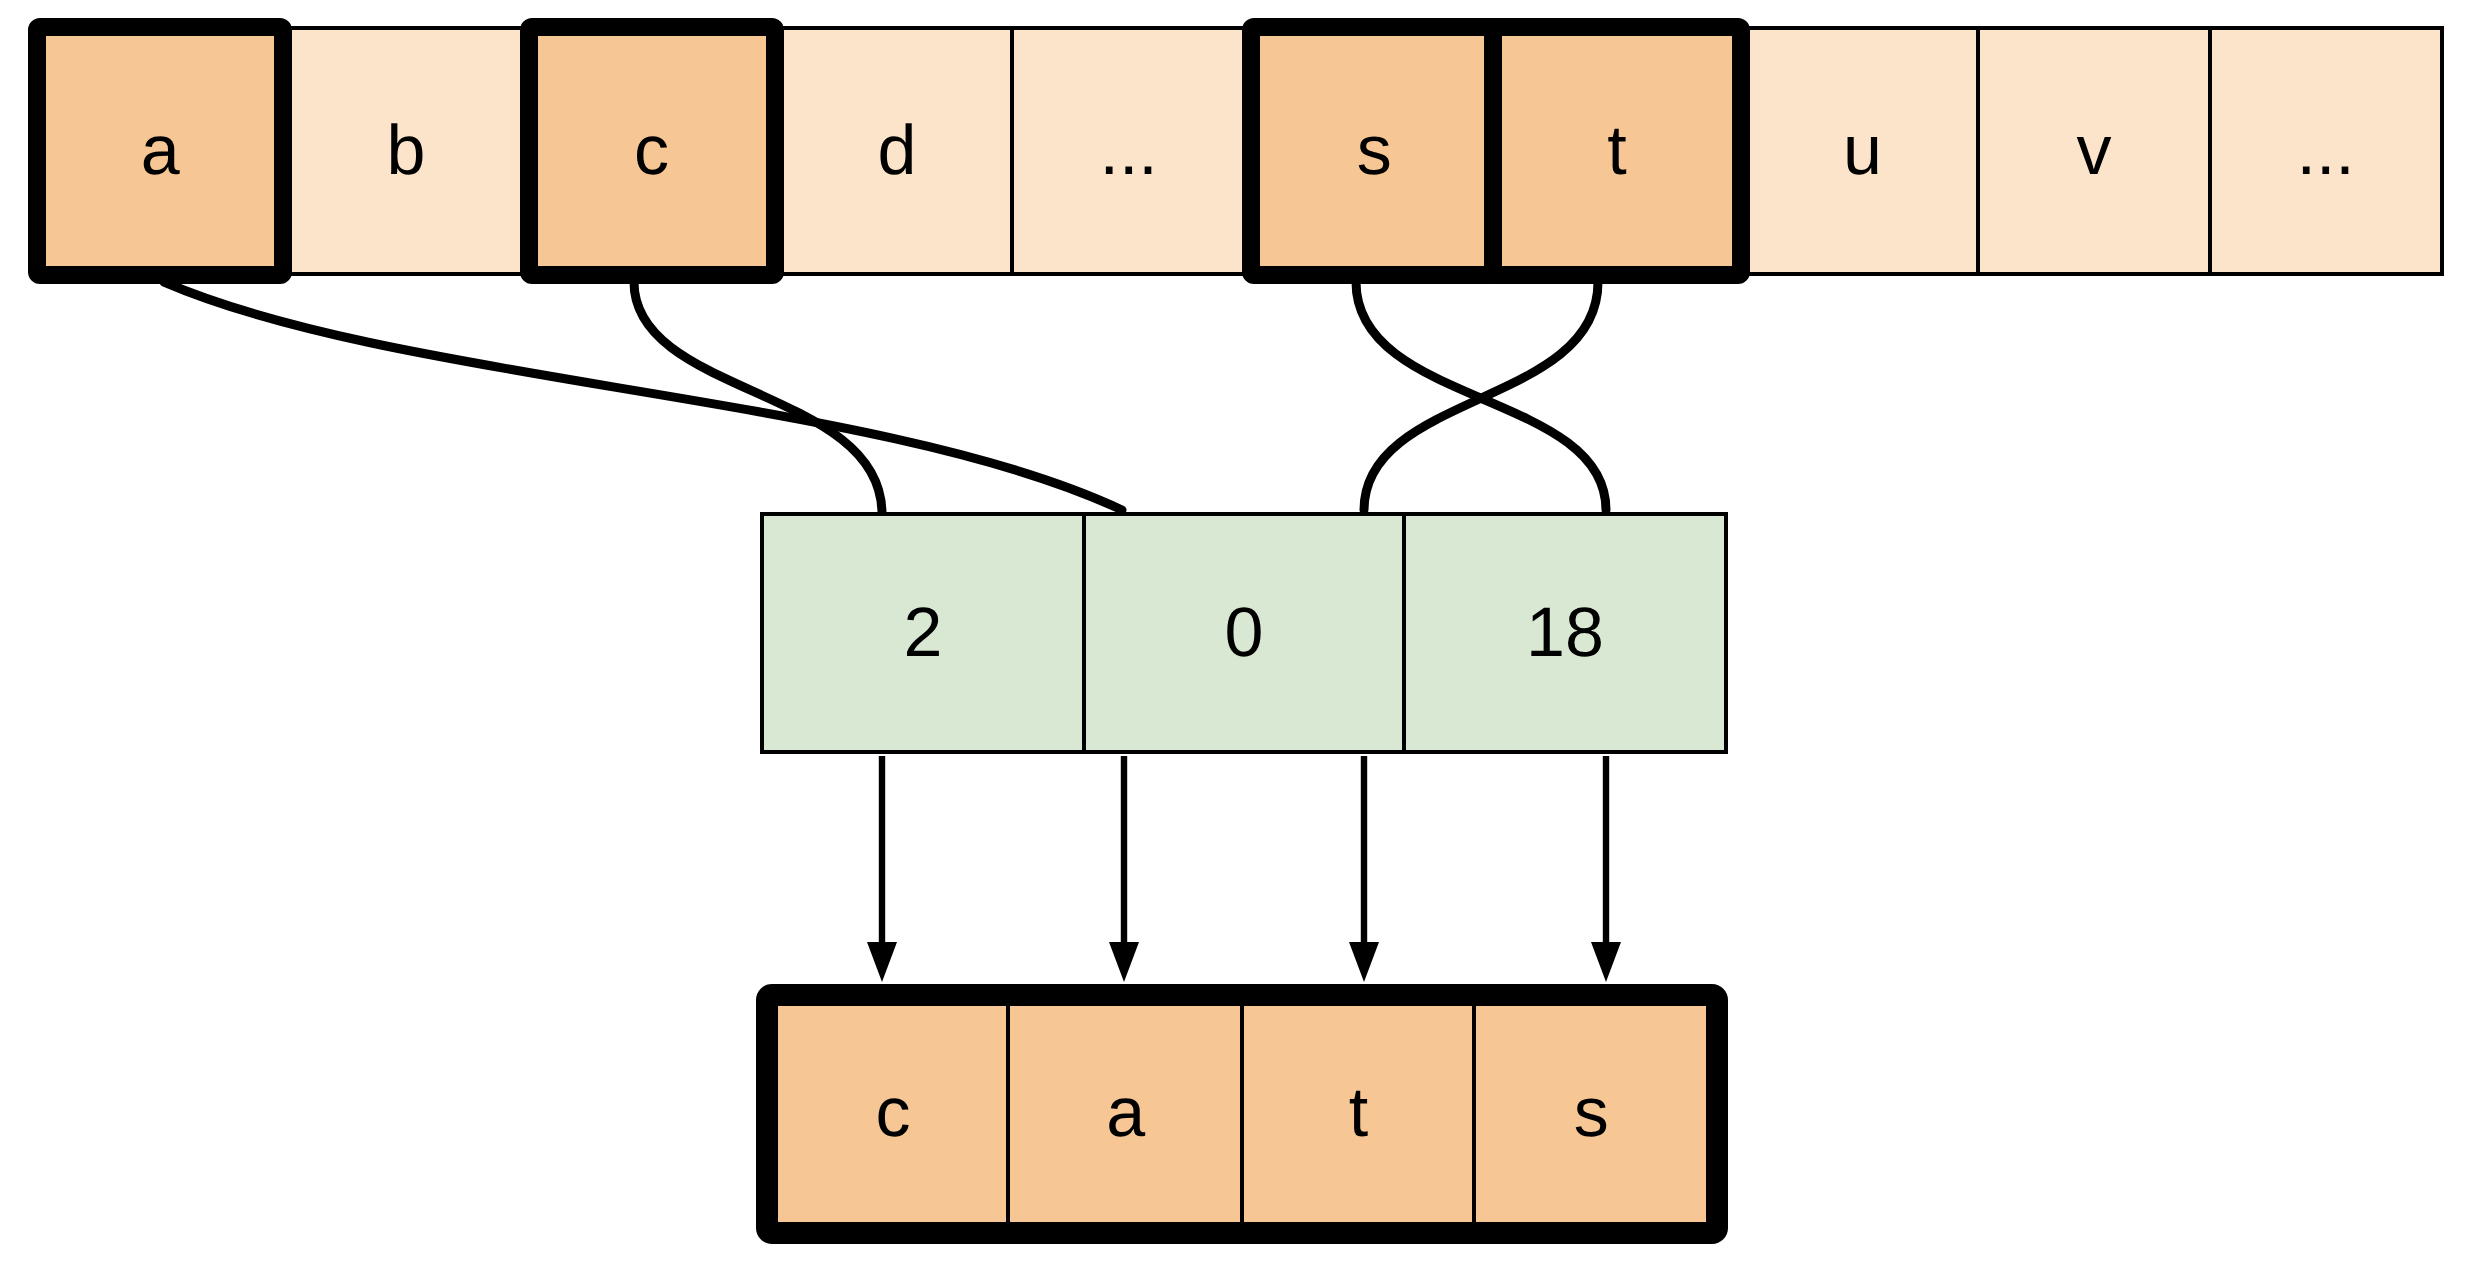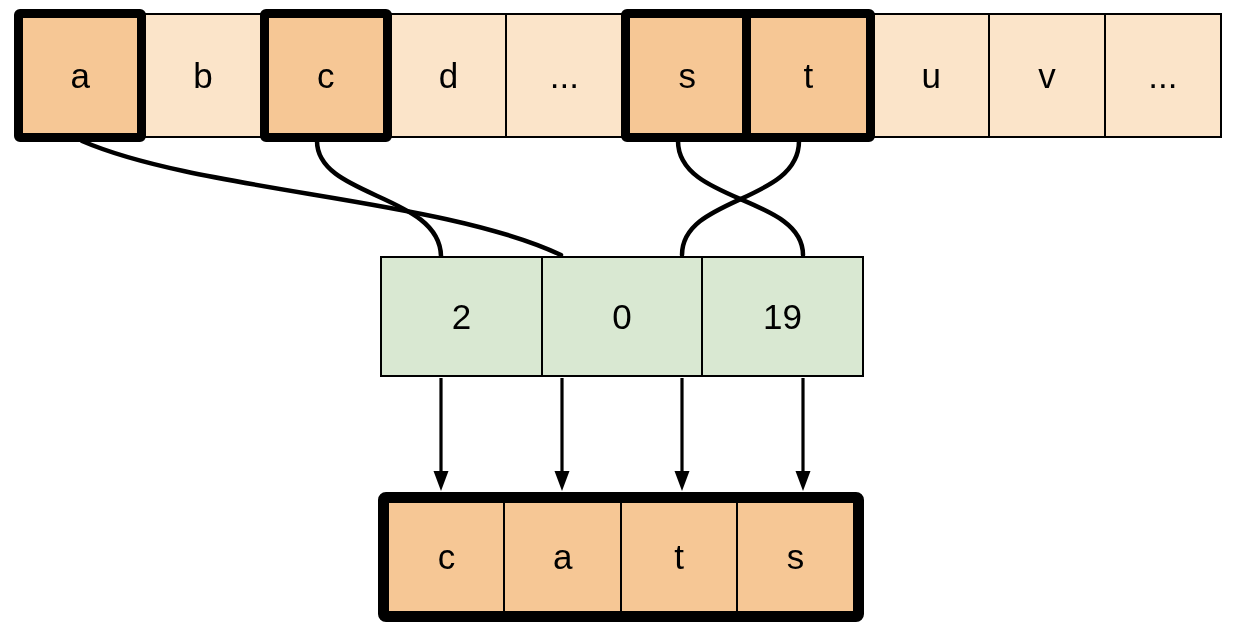--- a/index.html
+++ b/index.html
@@ -147,21 +147,21 @@
   </div>
 
   <div class="row index-row">
     <div class="cell">
         <span>2</span>
       </div>
     <div class="cell">
         <span>0</span>
       </div>
     <div class="cell">
-        <span>19</span>
+        <span>18</span>
       </div>
   </div>
 
   <div class="output-box">
     <div class="cell">
         <span>c</span>
       </div>
     <div class="cell">
         <span>a</span>
       </div>

